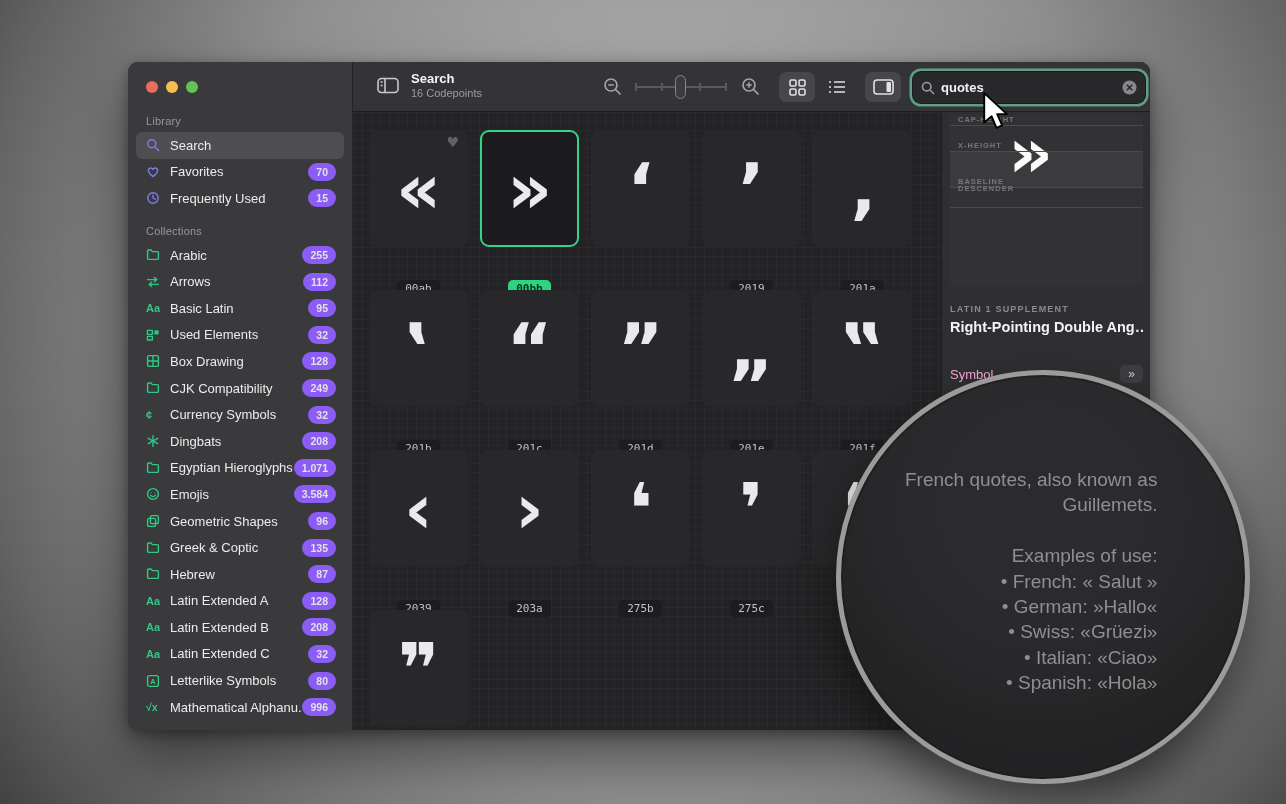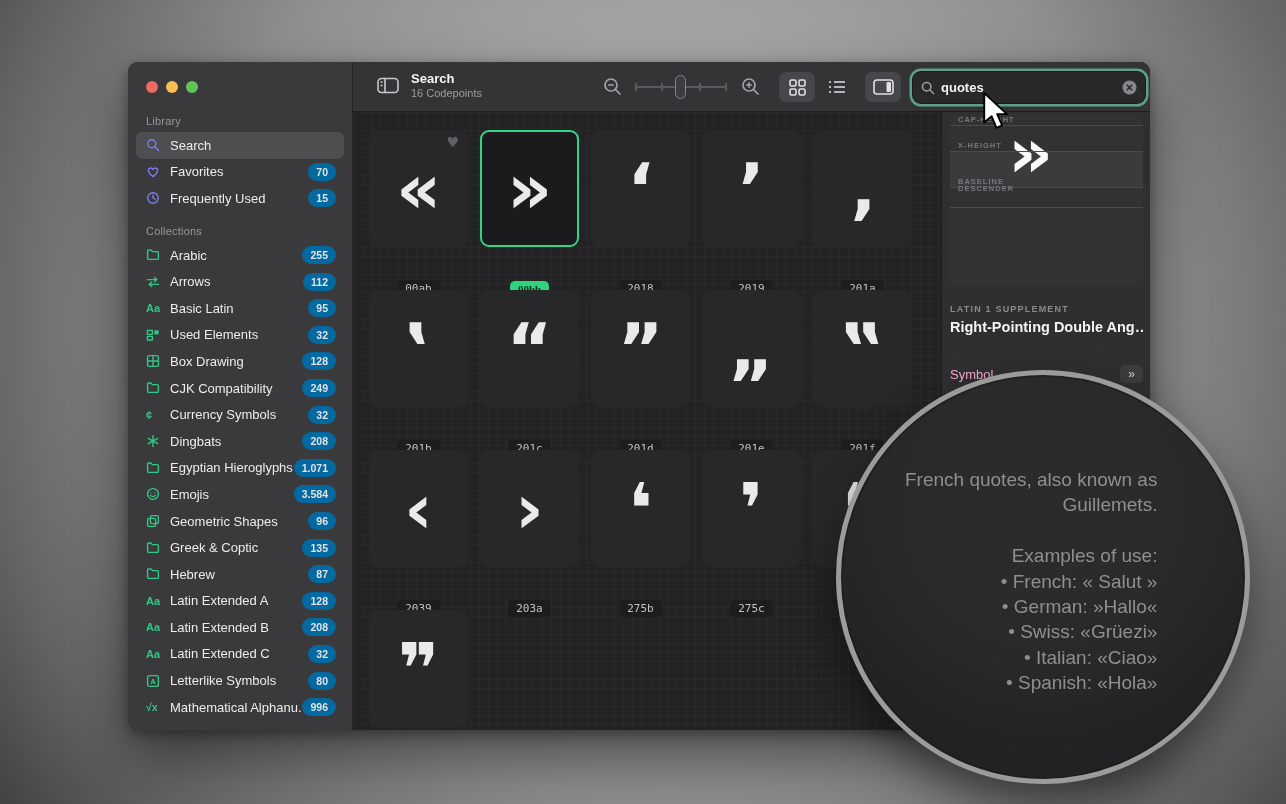--- a/index.html
+++ b/index.html
@@ -26,21 +26,21 @@
   .side-item {
     height:26.6px; margin:0 8px; padding:0 8px 0 10px; border-radius:6px;
     display:flex; align-items:center; font-size:13px; color:#ececee;
   }
   .side-item.selected { background:#4e4e51; }
   .side-ico { width:24px; display:flex; align-items:center; font-size:11px; font-weight:bold; }
   .side-ico.lib { color:#7d7df2; }
   .side-ico.col { color:#31c886; }
   .side-label { flex:1; white-space:nowrap; overflow:hidden; }
   .side-badge {
-    background:#0369a1; border-radius:9px; padding:3px 8px;
+    background:#8b5cf6; border-radius:9px; padding:3px 8px;
     font-size:10.5px; font-weight:bold; color:#e2e2e4;
   }
   
   .main { position:absolute; left:224px; top:0; width:798px; height:668px; background:#232325; border-left:1px solid #232325; }
   .toolbar {
     position:absolute; left:0; top:0; width:798px; height:50px;
     background:#343437; border-bottom:1px solid #1d1d1f;
   }
   .tb-btn { position:absolute; color:#b9b9bc; display:flex; align-items:center; justify-content:center; }
   .tb-title { position:absolute; left:58px; top:9px; }
@@ -79,21 +79,21 @@
     font-size:70px; font-weight:600; color:#eaeaec; line-height:1;
     font-family:"DejaVu Sans", sans-serif;
   }
   .tile.selected { background:#1b1b1d; border:2px solid #32d583; }
   .fav-heart { position:absolute; top:5px; right:9px; font-size:14px; color:#626266; line-height:1; }
   .coderow { height:43px; display:flex; align-items:center; justify-content:center; }
   .codepill {
     padding:2px 8px; background:#1d1d1f; border-radius:5px;
     font-family:"DejaVu Sans Mono", monospace; font-size:11px; color:#c2c2c5;margin-top:40px;
   }
-  .codepill.selected { background:#2fd27f; color:#06321d; font-weight:bold;font-family:Liberation Serif, serif; }
+  .codepill.selected { background:#2fd27f; color:#06321d; font-weight:bold; }
   
   .panel {
     position:absolute; left:588px; top:50px; width:210px; height:618px;
     background:#2f2f31; border-left:1px solid #202022; padding:2px 8px 0 8px;
   }
   .preview { position:relative; height:172px; background:#323234; border-radius:2px; overflow:hidden; }
   .pv-band { position:absolute; left:0; right:0; top:37px; height:36px; background:#3b3b3e; }
   .pv-line { position:absolute; left:0; right:0; height:1px; background:#4b4b4e; }
   .pv-label { position:absolute; left:8px; font-size:7.5px; letter-spacing:1px; color:#77777b; font-weight:bold; }
   .pv-glyph { position:absolute; left:58px; top:4px; font-size:70px; font-weight:600; color:#fafafa; line-height:1; font-family:"DejaVu Sans",sans-serif; }
@@ -430,23 +430,20 @@
               <div class="tile selected">
                 <span>»</span>
               </div>
               <div class="coderow">
                 <span class="codepill selected">00bb</span>
               </div>
             </div>
             <div class="gcol">
               <div class="tile">
                 <span>‘</span>
-              </div>
-              <div class="coderow">
-                <span class="codepill">2018</span>
               </div>
             </div>
             <div class="gcol">
               <div class="tile">
                 <span>’</span>
               </div>
               <div class="coderow">
                 <span class="codepill">2019</span>
               </div>
             </div>

